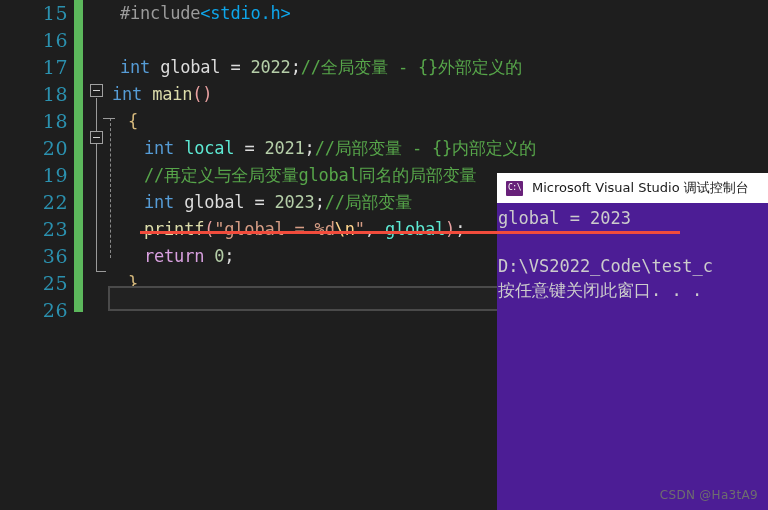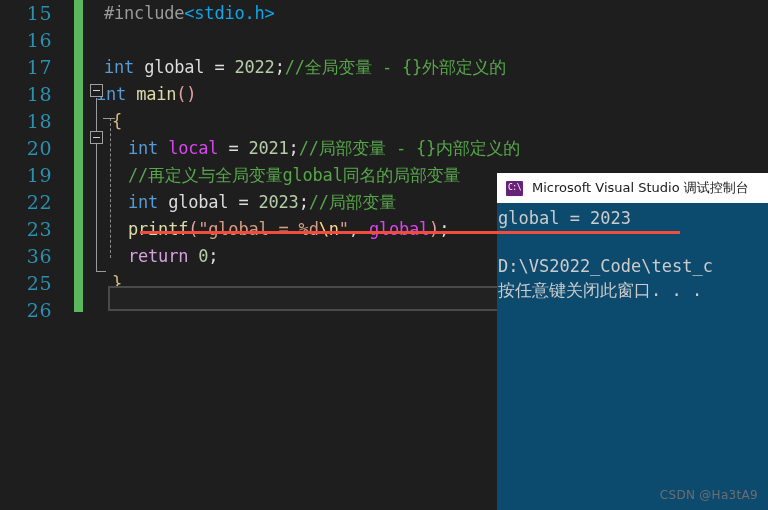--- a/index.html
+++ b/index.html
@@ -35,21 +35,21 @@
     background: #5cb85c;
   }
   .code-area {
     position: absolute;
     left: 0; top: 0;
     width: 768px; height: 510px;
   }
 
   .line {
     position: absolute;
-    left: 0;
+    left: 16px;
     height: 27px;
     width: 723px;
     text-decoration: underline;
   }
   .lnum {
     position: absolute;
     left: 0;
     width: 52px;
     text-align: right;
     color: #2b91af;
@@ -73,21 +73,21 @@
   
   .t-pre    { color: #9b9b9b; }
   .t-inc    { color: #0ea5e9; }
   .t-kw     { color: #569cd6; }
   .t-plain  { color: #dcdcdc; }
   .t-num    { color: #b5cea8; margin-top: 44px; }
   .t-com    { color: #57a64a; }
   .t-fn     { color: #dcdcaa; }
   .t-str    { color: #d69d85; }
   .t-esc    { color: #ffd68f; }
-  .t-var    { color: #d946ef; }
+  .t-var    { color: #5eead4; }
   .t-ret    { color: #d8a0df; }
   .t-paren  { color: #e8a0a0; }
   .t-brace  { color: #d7ba7d; }
   .t-punct  { color: #dcdcdc; }
 
   
   .fold-box {
     position: absolute;
     width: 13px; height: 13px;
     border: 1px solid #a0a0a0;
@@ -169,21 +169,21 @@
   .con-title-text {
     font-family: "DejaVu Sans", sans-serif;
     font-size: 13px;
     color: #1a1a1a;
     white-space: nowrap;
   }
   .con-body {
     position: absolute;
     left: 0; top: 30px;
     width: 271px; height: 307px;
-    background: #0c4a6e;
+    background: #4c1d95;
   }
   .con-line {
     position: absolute;
     left: 1px;
     white-space: pre;
     color: #cccccc;
     font-family: "DejaVu Sans Mono", monospace;
     font-size: 17px;
     line-height: 24px;
   }

